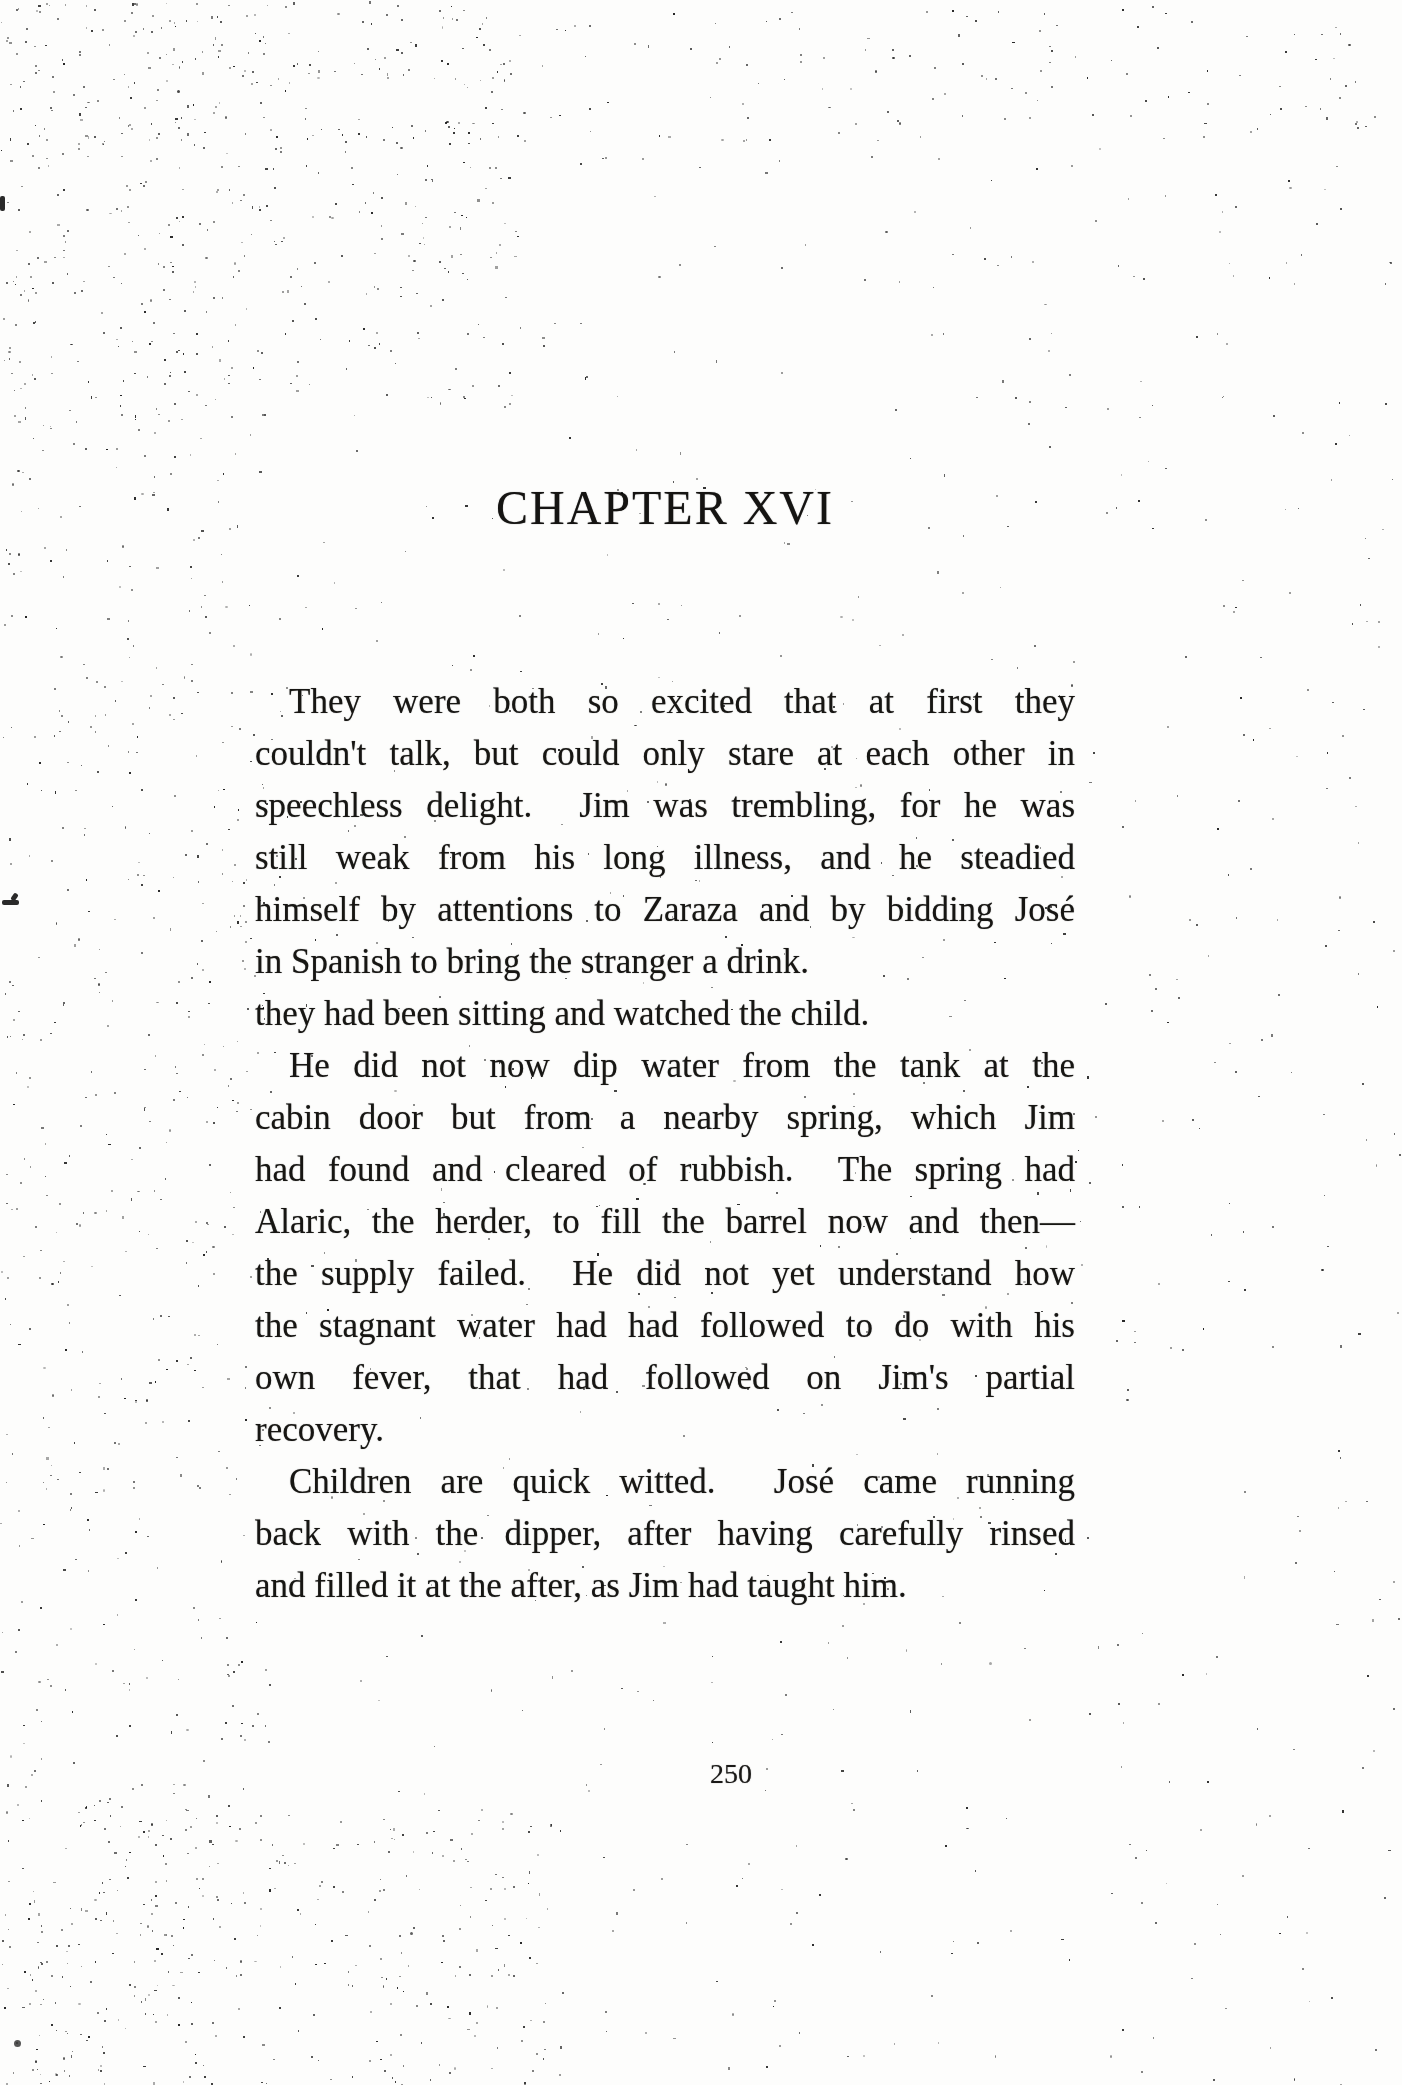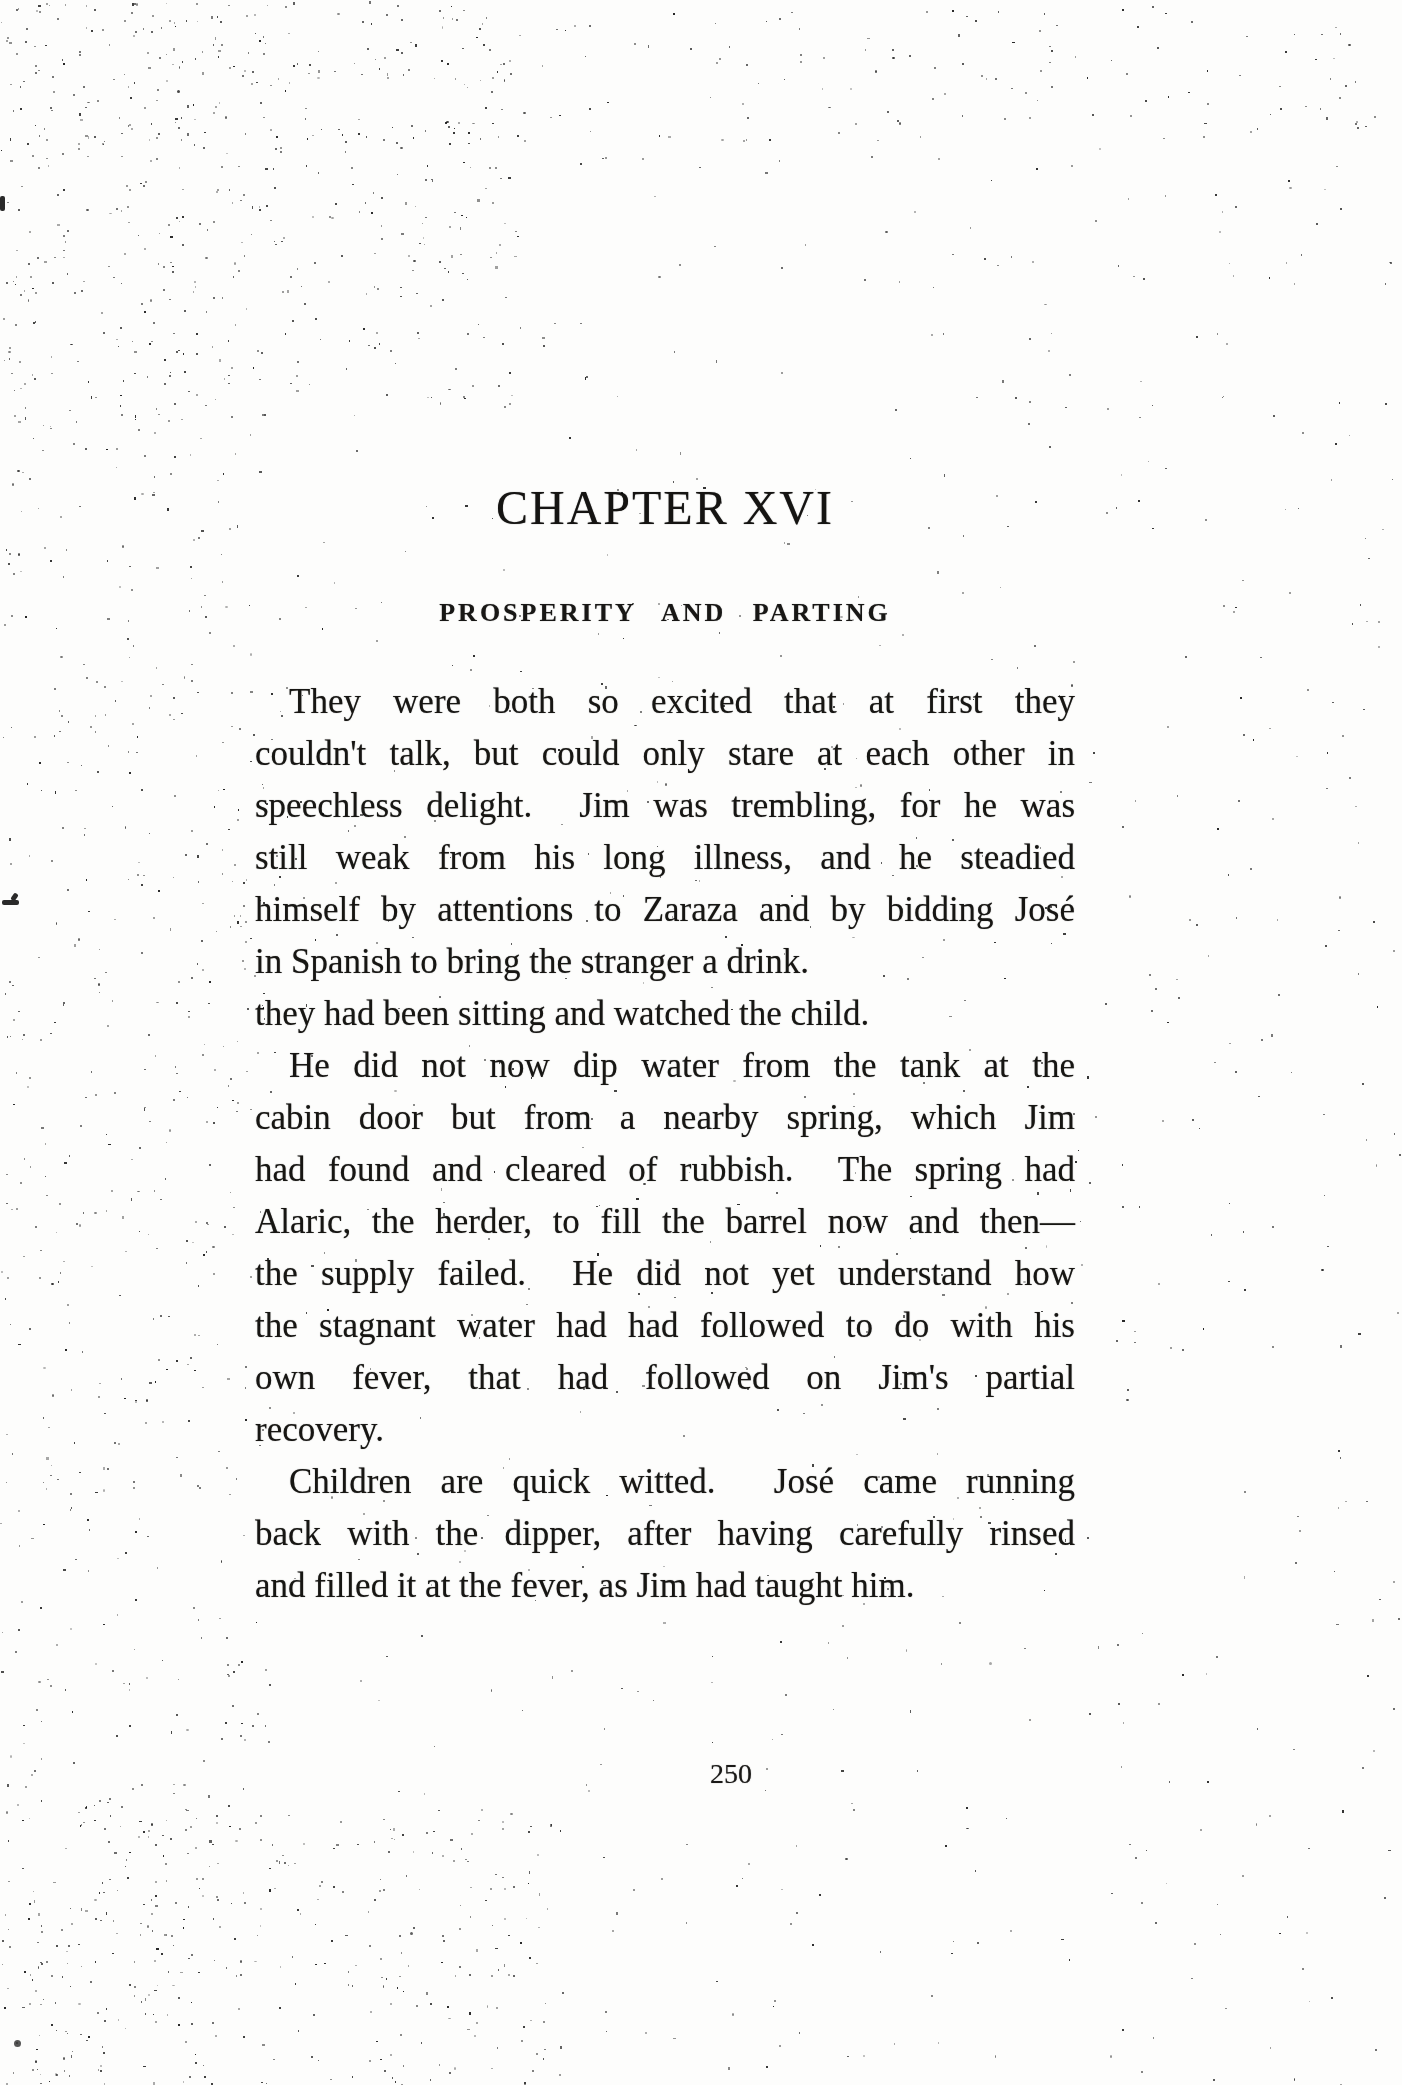--- a/index.html
+++ b/index.html
@@ -2466,36 +2466,35 @@
       <i style="left: 225px; top: 116px; width: 2px; height: 3px; opacity: 0.64; border-radius: 50%;"></i>
       <i style="left: 1357px; top: 127px; width: 2px; height: 2px; opacity: 0.6;"></i>
     </div>
   <div class="artifact artifact-a"></div>
   <div class="artifact artifact-b"></div>
   <div class="artifact artifact-b2"></div>
   <div class="artifact artifact-c"></div>
 
   <div class="text-column">
     <div class="chapter-title">CHAPTER XVI</div>
-    <div class="section-heading">PROSPERITY AND PARTING</div>
     <div class="body-text" id="body-text">
         <div class="line first">They were both so excited that at first they</div>
         <div class="line">couldn't talk, but could only stare at each other in</div>
         <div class="line">speechless delight.&nbsp; Jim was trembling, for he was</div>
         <div class="line">still weak from his long illness, and he steadied</div>
         <div class="line">himself by attentions to Zaraza and by bidding José</div>
         <div class="line para-end">in Spanish to bring the stranger a drink.</div>
         <div class="line para-end">they had been sitting and watched the child.</div>
         <div class="line first">He did not now dip water from the tank at the</div>
         <div class="line">cabin door but from a nearby spring, which Jim</div>
         <div class="line">had found and cleared of rubbish.&nbsp; The spring had</div>
         <div class="line">Alaric, the herder, to fill the barrel now and then—</div>
         <div class="line">the supply failed.&nbsp; He did not yet understand how</div>
         <div class="line">the stagnant water had had followed to do with his</div>
         <div class="line">own fever, that had followed on Jim's partial</div>
         <div class="line para-end">recovery.</div>
         <div class="line first">Children are quick witted.&nbsp; José came running</div>
         <div class="line">back with the dipper, after having carefully rinsed</div>
-        <div class="line para-end">and filled it at the fever, as Jim had taught him.</div>
+        <div class="line para-end">and filled it at the after, as Jim had taught him.</div>
       </div>
     <div class="page-number">250</div>
   </div>
 </div>
 
 </body></html>

